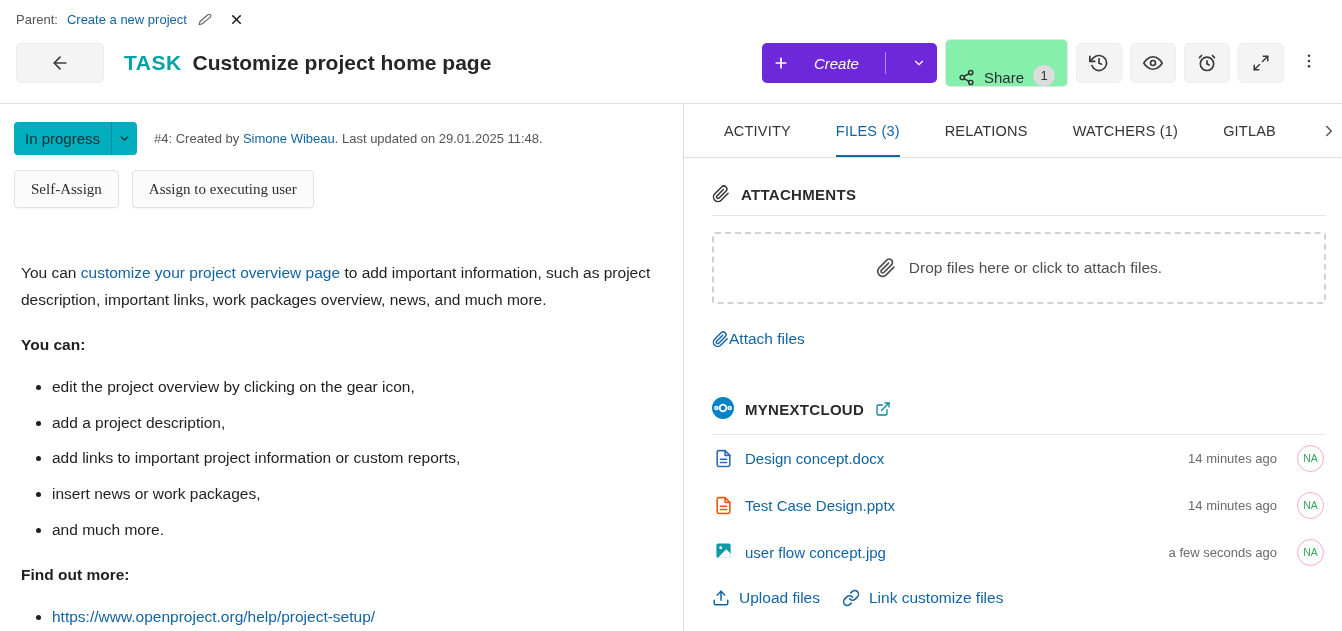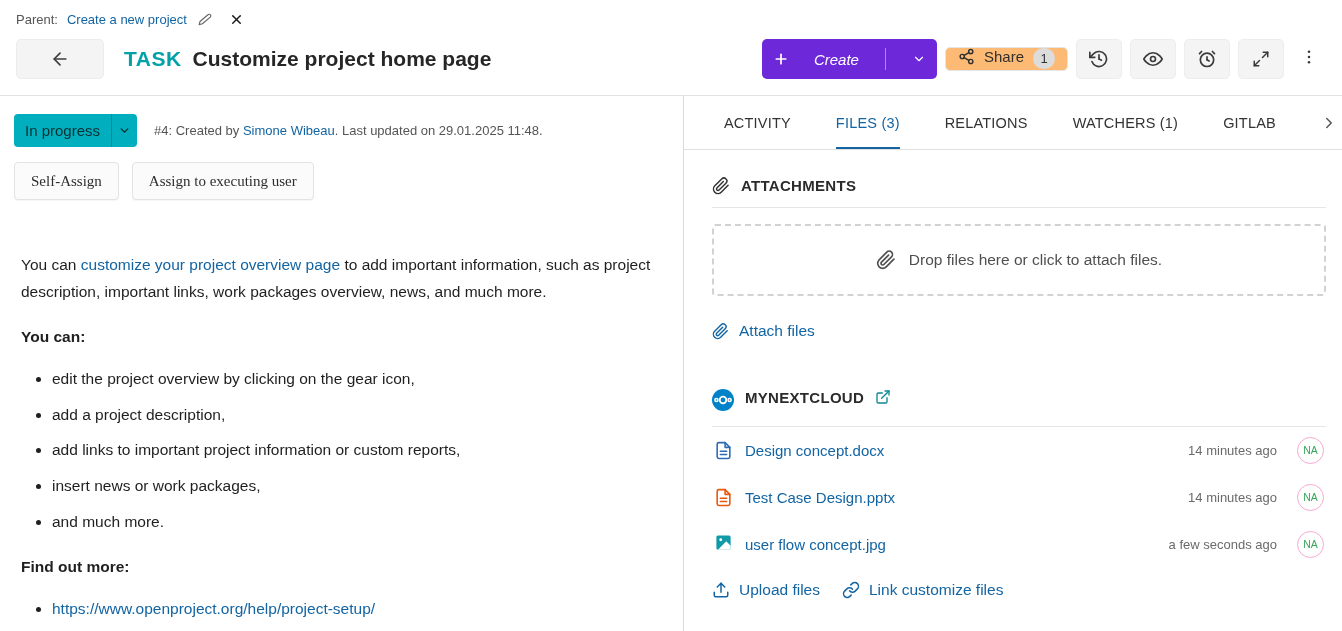--- a/index.html
+++ b/index.html
@@ -22,21 +22,21 @@
   .header { display:flex; align-items:center; gap:20px; padding:8px 16px 16px; flex-shrink:0; }
   .back-btn { width:88px; height:40px; background:#f4f4f4; border:1px solid #ececec; border-radius:5px;
               display:flex; align-items:center; justify-content:center; color:#3c3c3c; cursor:pointer; flex-shrink:0; }
   .title-wrap { display:flex; align-items:baseline; gap:11px; font-size:21px; font-weight:700; white-space:nowrap; }
   .type-label { color:#00A2A8; letter-spacing:.5px; }
   .wp-title { color:#262626; }
   .header-actions { margin-left:auto; display:flex; align-items:center; gap:8px; }
   .btn-create { display:flex; align-items:center; gap:25px; height:40px; padding:0 11px; background:#6d28d9;
                 color:#fff; border-radius:5px; font-size:15px; cursor:pointer;font-style:italic; }
   .btn-create .vdiv { width:1px; height:22px; background:rgba(255,255,255,.45); margin:0 1px; }
-  .btn-share { display:flex; align-items:flex-start; gap:9px; height:24px; padding:0 12px; background:#fdba74;
+  .btn-share { display:flex; align-items:flex-end; gap:9px; height:48px; padding:0 12px; background:#86efac;
                border:1px solid #e6e6e6; border-radius:5px; color:#2f2f2f; font-size:15px; cursor:pointer; }
   .badge { background:#dcdcdc; border-radius:11px; min-width:22px; height:21px; display:flex; align-items:center;
            justify-content:center; font-size:13px; color:#333; padding:0 6px; }
   .icon-btn { width:46px; height:40px; background:#f4f4f4; border:1px solid #ededed; border-radius:5px;
               display:flex; align-items:center; justify-content:center; color:#3a3a3a; cursor:pointer; }
   .icon-btn.kebab { background:#fff; border-color:transparent; width:34px; }
 
   
   .main { flex:1; display:flex; min-height:0; border-top:1px solid #e2e2e2; }
   .left { width:683px; padding:18px 16px 0 14px; flex-shrink:0; }
@@ -61,25 +61,25 @@
 
   
   .tabs { display:flex; align-items:stretch; height:54px; border-bottom:1px solid #e0e0e0; padding-left:40px;
           gap:45px; position:relative; flex-shrink:0; overflow:hidden; }
   .tab { display:flex; align-items:center; font-size:14.5px; color:#333; cursor:pointer; letter-spacing:.2px; white-space:nowrap; }
   .tab.active { color:#1264A3; box-shadow:inset 0 -2px 0 #1264A3; }
   .tab.partial { color:#9b9b9b; }
   .tabs-chevron { position:absolute; right:4px; top:0; bottom:0; display:flex; align-items:center; color:#555;
                   cursor:pointer; background:#fff; padding-left:4px; }
   .panel-body { padding:27px 16px 0 28px; overflow:hidden; }
-  .section-header { display:flex; align-items:flex-start; gap:11px; padding-bottom:12px; border-bottom:1px solid #e6e6e6;
+  .section-header { display:flex; align-items:center; gap:11px; padding-bottom:12px; border-bottom:1px solid #e6e6e6;
                     font-weight:700; font-size:15px; letter-spacing:.3px; color:#2b2b2b; }
   .dropzone { margin-top:16px; border:2px dashed #d2d2d2; border-radius:3px; height:72px; display:flex;
               align-items:center; justify-content:center; gap:13px; color:#4f4f4f; font-size:15.5px; cursor:pointer; }
-  .attach-link { margin-top:26px; display:inline-flex; align-items:center; gap:10px; font-size:15.5px; color:#1264A3; cursor:pointer; }
+  .attach-link { margin-top:26px; display:inline-flex; align-items:center; font-size:15.5px; color:#1264A3; cursor:pointer; }
   .storage-section { margin-top:45px; }
   .file-row { display:flex; align-items:center; gap:12px; padding:10px 2px; }
   .file-name { font-size:15px; color:#1264A3; cursor:pointer; }
   .spacer { flex:1; }
   .file-time { color:#6a6a6a; font-size:13px; }
   .avatar { width:27px; height:27px; border-radius:50%; border:1px solid #f9a8d4; background:#fdfffd; color:#3aa45f;
             display:flex; align-items:center; justify-content:center; font-size:10.5px; margin-left:8px; flex-shrink:0; }
   .files-footer { display:flex; gap:22px; margin-top:13px; }
   .footer-link { display:inline-flex; align-items:center; gap:9px; font-size:15.5px; color:#1264A3; cursor:pointer; }
 </style>

